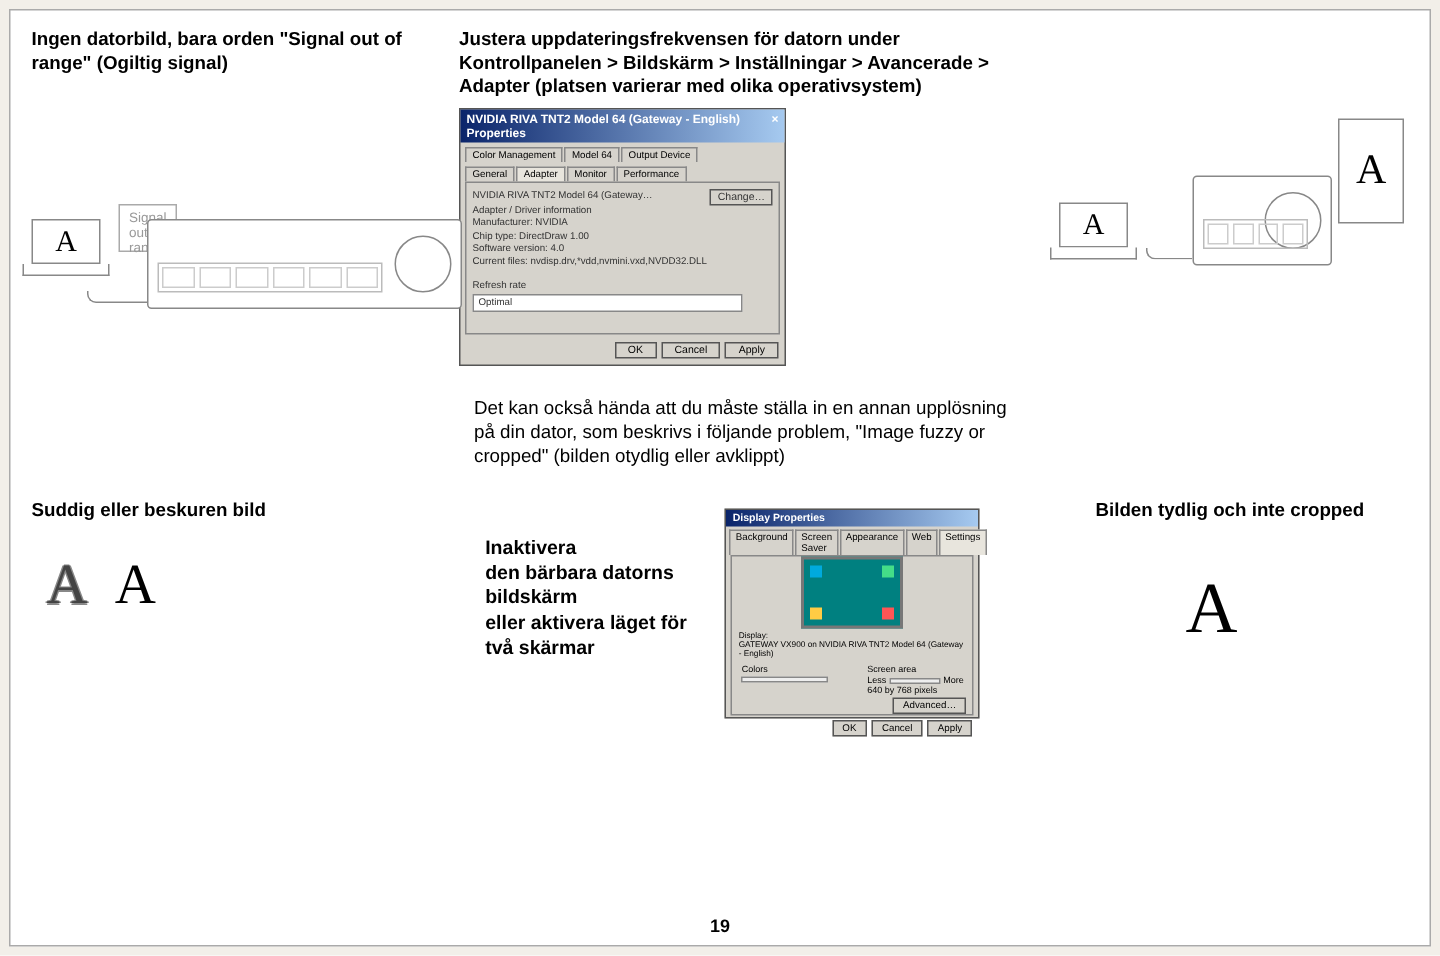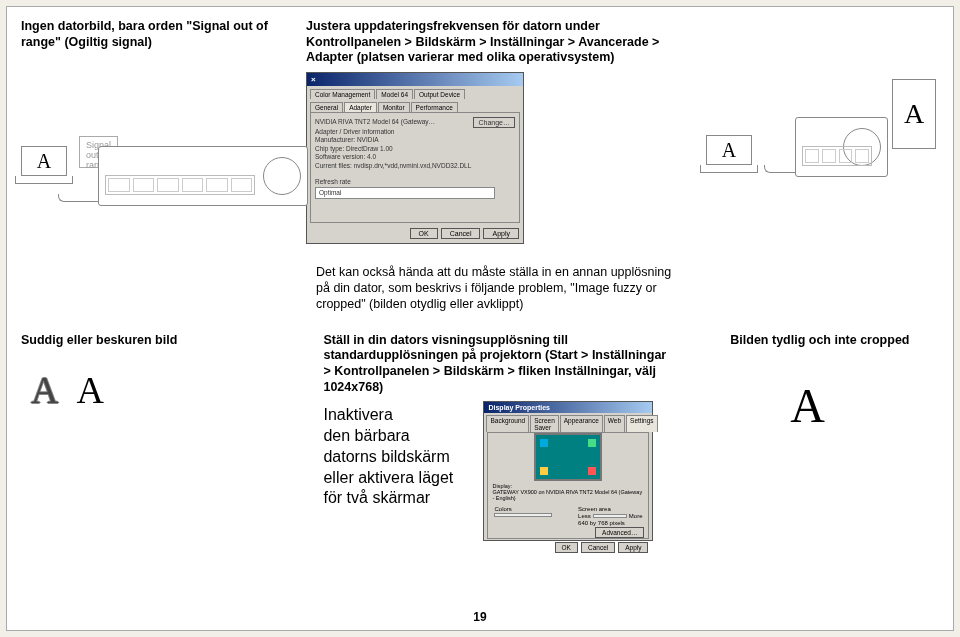--- a/index.html
+++ b/index.html
@@ -258,24 +258,24 @@
     background: #008080;
     position: relative;
   }
   .display-props .monitor .ico { position:absolute; width:8px; height:8px; background:#0ad; }
   .display-props .sliders { width: 100%; padding: 3px 6px; display:flex; justify-content:space-between; font-size:6px; }
   .display-props .sl { display:flex; flex-direction:column; gap:1px; }
   .display-props .bar { width:58px; height:4px; background:#eee; border:1px solid #888; }
   .display-props .btnrow { display:flex; justify-content:flex-end; gap:3px; padding:3px 4px; }
   .display-props .btn { border:1px solid #555; padding:1px 6px; background:#d6d3cc; }
   .inaktivera {
-    font-weight: normal;
-    font-size: 16px;
+    font-weight: bold;
+    font-size: 13px;
     line-height: 1.3;
-    margin-top: 10px;
+    margin-top: 24px;
     width: 140px;
   }
   .page-num {
     position: absolute;
     bottom: 2px;
     left: 50%;
     transform: translateX(-50%);
     font-weight: bold;
     font-size: 12px;
   }
@@ -324,20 +324,21 @@
                 </div>
             </div>
           </div>
         </div>
       </div>
 
       <div class="col center">
         <div class="heading">Justera uppdateringsfrekvensen för datorn under Kontrollpanelen &gt; Bildskärm &gt; Inställningar &gt; Avancerade &gt; Adapter (platsen varierar med olika operativsystem)</div>
         <div class="dialog-win">
           <div class="titlebar">
+            <span>NVIDIA RIVA TNT2 Model 64 (Gateway - English) Properties</span>
             <span>×</span>
           </div>
           <div class="tabs">
             <div class="tab">Color Management</div>
             <div class="tab">Model 64</div>
             <div class="tab">Output Device</div>
           </div>
           <div class="tabs">
             <div class="tab row2">General</div>
             <div class="tab row2" style="background:#e8e5dd">Adapter</div>
@@ -402,21 +403,20 @@
     <div class="row bottom">
       <div class="col left">
         <div class="heading">Suddig eller beskuren bild</div>
         <div class="fuzzy-samples">
           <span class="fuzzy-a">A</span>
           <span class="clear-a">A</span>
         </div>
       </div>
 
       <div class="col center">
-        <div class="heading">Ställ in din dators visningsupplösning till standardupplösningen på projektorn (Start &gt; Inställningar &gt; Kontrollpanelen &gt; Bildskärm &gt; fliken Inställningar, välj 1024x768)</div>
         <div class="bottom-inner-row">
           <div style="width:160px">
             <div class="inaktivera" style="white-space:pre-line">Inaktivera
 den bärbara datorns bildskärm
 eller aktivera läget för två skärmar</div>
           </div>
           <div>
             <div class="display-props">
               <div class="titlebar">Display Properties</div>
               <div class="tabs">

